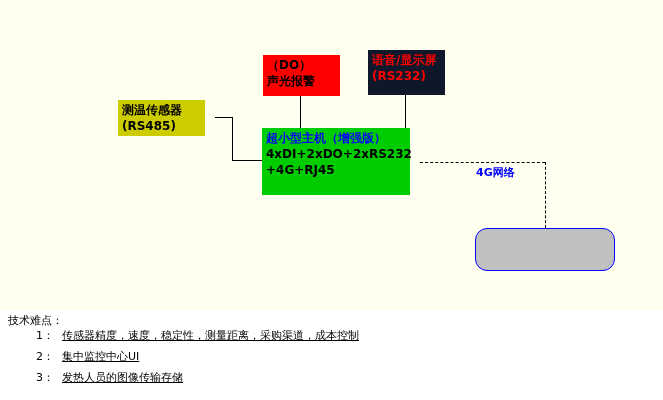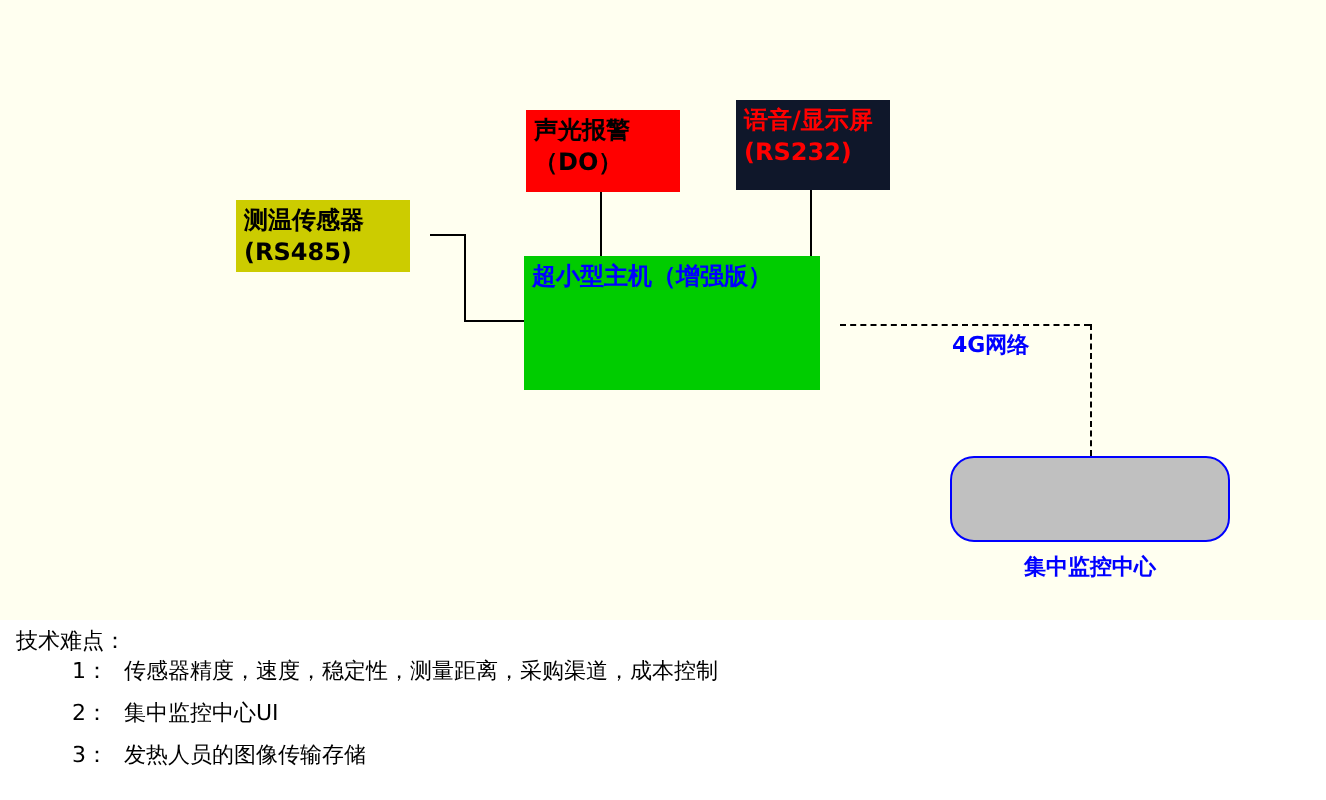--- a/index.html
+++ b/index.html
@@ -57,21 +57,21 @@
   .dash-v { position: absolute; border-left: 1px dashed #000000; width: 0; }
   .notes {
     position: absolute;
     left: 0; top: 310px; width: 663px; height: 104px;
     background: #ffffff;
     font-size: 11px;
     color: #000000;
   }
   .notes-title { position: absolute; left: 8px; top: 3px; }
   .note-item { position: absolute; left: 36px; white-space: nowrap; }
-  .note-item .note-text { margin-left: 8px; }
+  .note-item .note-text { margin-left: 8px; text-decoration: underline; }
   .note-1 { top: 18px; }
   .note-2 { top: 39px; }
   .note-3 { top: 60px; }
 </style>
 </head>
 <body>
 
 <div class="canvas">
 
   <div class="cream-bg"></div>
@@ -83,35 +83,36 @@
   <div class="line" style="left:405px; top:95px; width:1px; height:33px;"></div>
   <div class="dash-h" style="left:420px; top:162px; width:125px;"></div>
   <div class="dash-v" style="left:545px; top:162px; height:66px;"></div>
 
   <div class="node node-sensor">
     <div>测温传感器</div>
     <div>(RS485)</div>
   </div>
 
   <div class="node node-alarm">
+    <div>（DO）</div>
     <div>声光报警</div>
-    <div>（DO）</div>
   </div>
 
   <div class="node node-display">
     <div>语音/显示屏</div>
     <div>(RS232)</div>
   </div>
 
   <div class="node node-host">
     <div class="host-title">超小型主机（增强版）</div>
+    <div>4xDI+2xDO+2xRS232</div>
+    <div>+4G+RJ45</div>
   </div>
 
   <div class="node-center"></div>
-  <div class="center-label">集中监控中心</div>
 
   <div class="network-label">4G网络</div>
 
   <div class="notes">
     <div class="notes-title">技术难点：</div>
     <div class="note-item note-1">
       <span>1：</span><span class="note-text">传感器精度，速度，稳定性，测量距离，采购渠道，成本控制</span>
     </div>
     <div class="note-item note-2">
       <span>2：</span><span class="note-text">集中监控中心UI</span>

